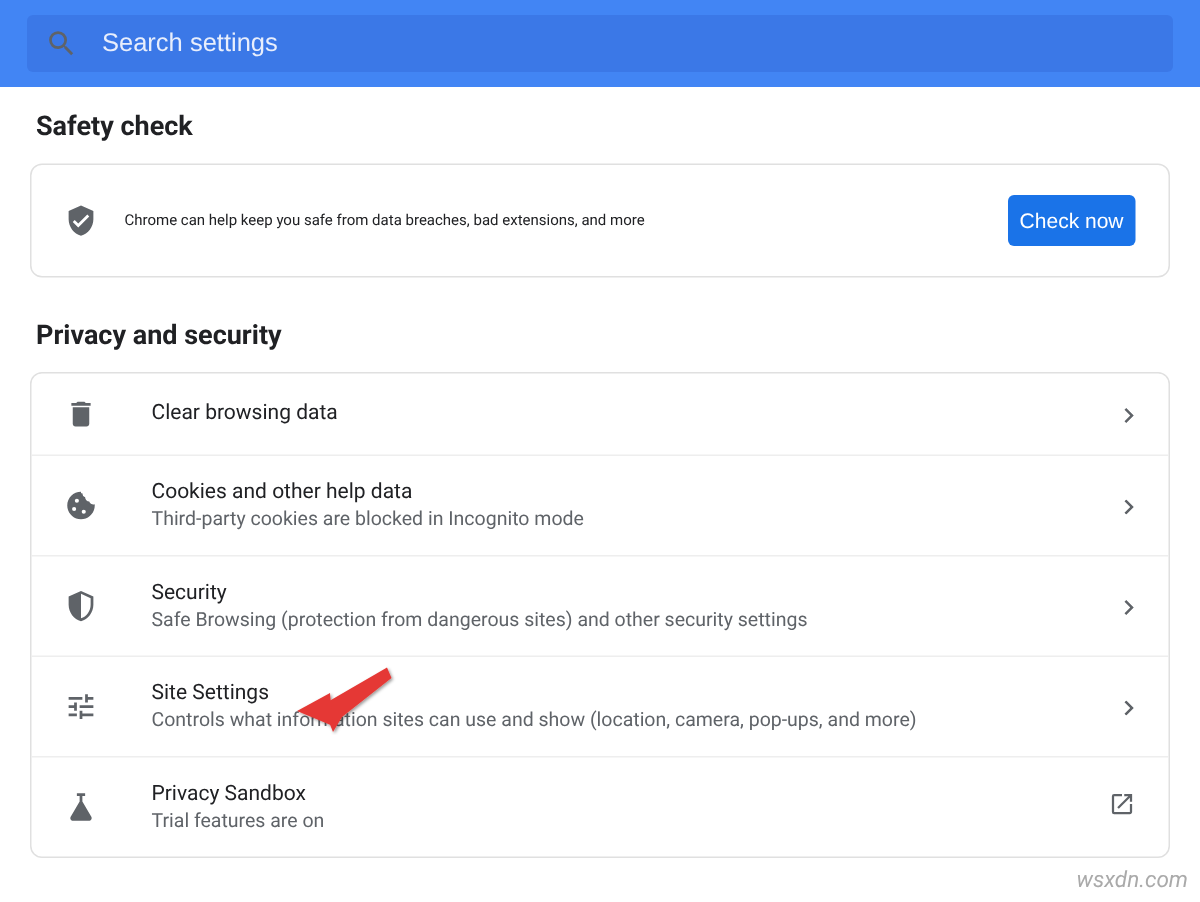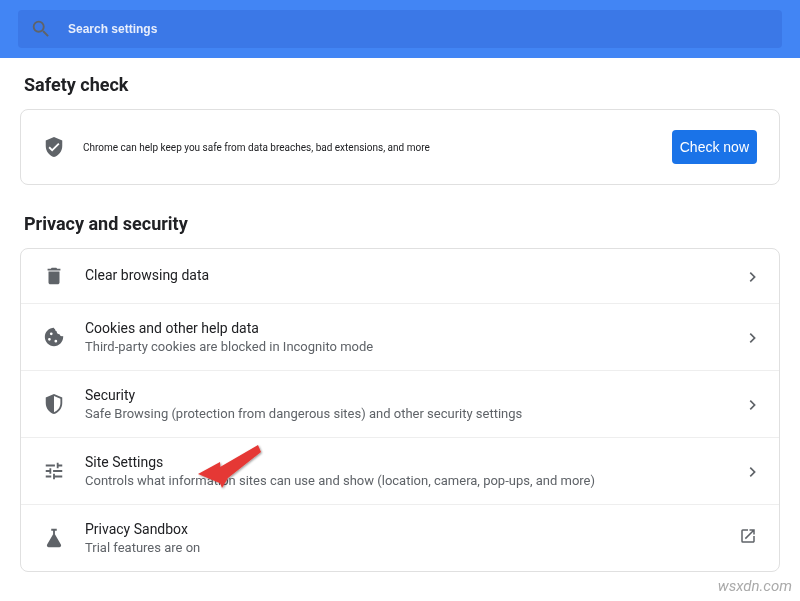--- a/index.html
+++ b/index.html
@@ -22,23 +22,22 @@
       align-items: center;
       padding: 8px 12px;
       gap: 16px;
     }
     .search-inner svg { width: 20px; height: 20px; fill: #fff; }
     .search-inner input {
       background: transparent;
       border: none;
       outline: none;
       color: #fff;
-      font-size: 12px;
+      font-size: 17px;
       width: 100%;
-      font-weight: bold;
     }
     .search-inner input::placeholder { color: #e8eefc; }
     .content {
       padding: 8px 20px 12px 20px;
     }
     .section-title {
       font-size: 18px;
       color: #202124;
       font-weight: 700;
       margin: 8px 4px 14px 4px;
@@ -73,21 +72,21 @@
     }
     .list-row {
       display: flex;
       align-items: center;
       padding: 16px 22px;
       gap: 20px;
       border-bottom: 1px solid #eee;
       cursor: pointer;
     }
     .list-row:last-child { border-bottom: none; }
-    .row-text { flex: 1; }
+    .row-text { flex: 1; margin-left: 16px; }
     .row-title { font-size: 14px; color: #202124; margin-bottom: 3px; }
     .row-sub { font-size: 13px; color: #5f6368; }
     .chev svg { width: 8px; height: 10px; fill: #5f6368; }
     .open-icon svg { width: 18px; height: 18px; fill: #5f6368; }
     .arrow {
       position: absolute;
       left: 198px;
       top: 440px;
       pointer-events: none;
     }

